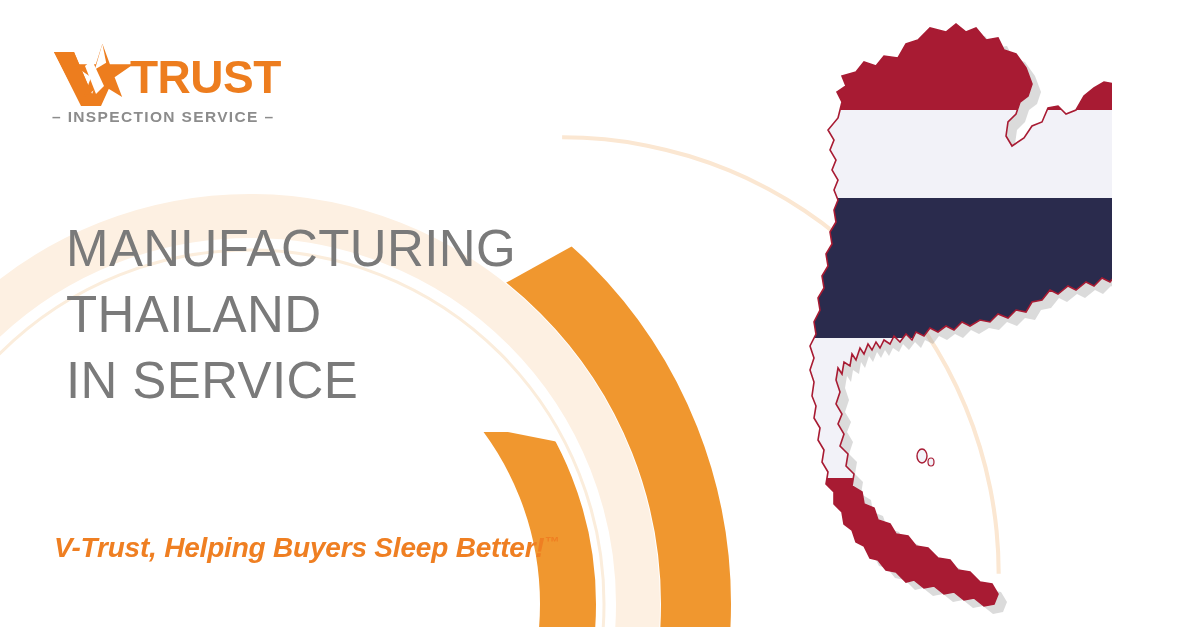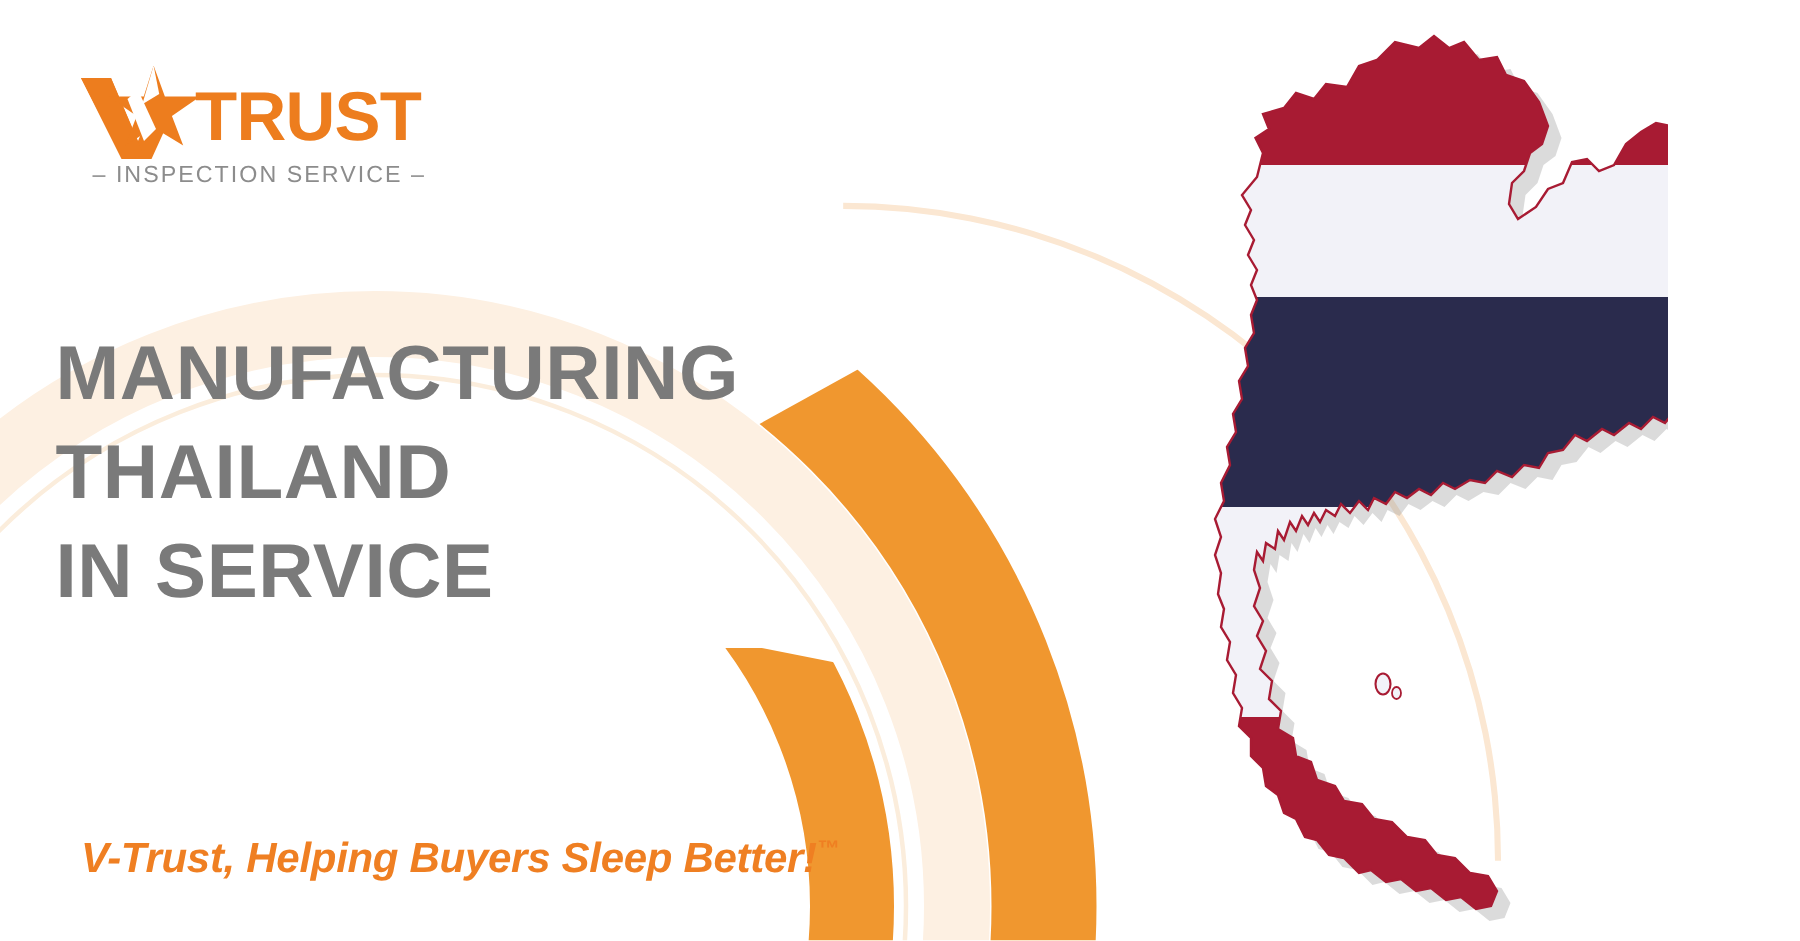--- a/index.html
+++ b/index.html
@@ -31,52 +31,51 @@
     width:232px;height:92px;
   }
   #logo-mark{
     position:absolute;left:0;top:0;
     width:232px;height:64px;
   }
   #logo-sub{
     position:absolute;
     left:0;top:64px;
     width:232px;
-    text-align:right;
+    text-align:left;
     font-size:15.5px;
-    font-weight:normal;
+    font-weight:bold;
     letter-spacing:1.35px;
     color:#8c8c8c;
     white-space:nowrap;
   }
 
   
   #headline{
     position:absolute;
-    left:37px;top:216px;
+    left:66px;top:216px;
     color:#7a7a7a;
     font-size:51px;
-    font-weight:bold;
+    font-weight:normal;
     line-height:66px;
     letter-spacing:0.4px;
     white-space:nowrap;
   }
   #headline div{display:block;}
 
   
   #tagline{
     position:absolute;
     left:54px;top:532px;
     color:#ef7f22;
     font-size:28px;
     font-weight:bold;
     font-style:italic;
     letter-spacing:-0.2px;
     white-space:nowrap;
-    margin-top:24px;
   }
   #tagline .tm{
     font-size:15px;
     vertical-align:super;
     font-style:italic;
     font-weight:bold;
   }
 
   
   #map{

